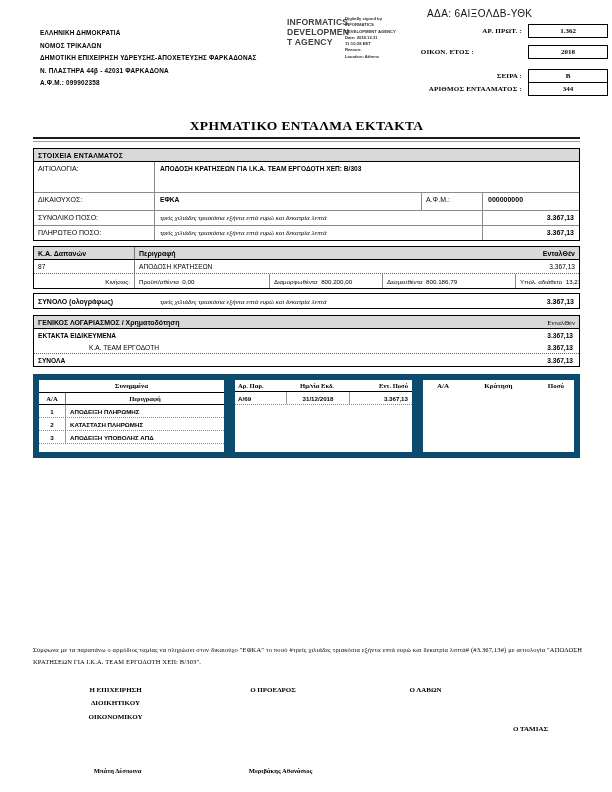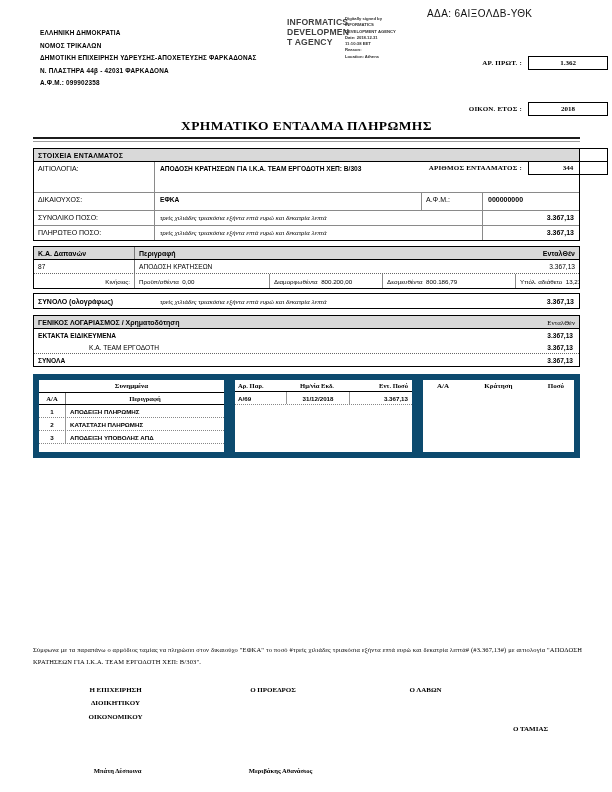--- a/index.html
+++ b/index.html
@@ -8,23 +8,23 @@
     background:#ffffff; color:#000;
     font-family:"Liberation Sans", sans-serif;
     overflow:hidden;
   }
   
   .issuer { position:absolute; left:40px; top:27px; font-size:6.4px; font-weight:bold; line-height:12.6px; letter-spacing:.2px; }
   .stamp-agency { position:absolute; left:287px; top:17px; font-size:8.6px; font-weight:bold; color:#3f3f3f; line-height:1.18; letter-spacing:.2px; }
   .stamp-details { position:absolute; left:345px; top:16px; font-size:4.2px; font-weight:bold; color:#2e2e2e; line-height:1.5; }
   .ada { position:absolute; left:427px; top:8px; font-size:10px; letter-spacing:.4px; color:#111; }
   .ref-table { position:absolute; left:330px; top:24px; width:278px; font-family:"Liberation Serif", serif; }
-  .ref-row { display:flex; align-items:center;margin-top:32px; }
+  .ref-row { display:flex; align-items:center; }
   .ref-row.gap1 { margin-bottom:7px; }
-  .ref-row.gap2 { margin-bottom:10px; }
+  .ref-row.gap2 { margin-bottom:10px;gap:48px; }
   .ref-row.stack { margin-top:-1px; }
   .ref-label { flex:1; text-align:right; font-weight:bold; font-size:7px; padding-right:6px; letter-spacing:.2px; }
   .ref-value { width:78px; height:12px; line-height:12px; border:1px solid #000; text-align:center; font-weight:bold; font-size:7px; background:#fff; }
   
   .doc-body { position:absolute; left:33px; right:32px; top:118px; }
   .doc-title { text-align:center; font-family:"Liberation Serif", serif; font-weight:bold; font-size:13.5px; letter-spacing:.4px; }
   .title-rule1 { border-top:2px solid #1c1c1c; margin-top:3px; }
   .title-rule2 { border-top:1px solid #9c9c9c; margin-top:2px; margin-bottom:6px; }
   .sec { border:1px solid #000; margin-bottom:5px; }
   .sec-head { background:#d9d9d9; font-weight:bold; font-size:7px; padding:3px 4px 2px; border-bottom:1px solid #000; letter-spacing:.2px; }
@@ -142,21 +142,21 @@
       <div class="ref-value">Β</div>
     </div>
     <div class="ref-row stack">
       <div class="ref-label">ΑΡΙΘΜΟΣ ΕΝΤΑΛΜΑΤΟΣ :</div>
       <div class="ref-value">344</div>
     </div>
   </div>
 
   <div class="doc-body">
 
-    <div class="doc-title">ΧΡΗΜΑΤΙΚΟ ΕΝΤΑΛΜΑ ΠΛΗΡΩΜΗΣ</div>
+    <div class="doc-title">ΧΡΗΜΑΤΙΚΟ ΕΝΤΑΛΜΑ ΕΚΤΑΚΤΑ</div>
     <div class="title-rule1"></div>
     <div class="title-rule2"></div>
 
     <div class="sec">
       <div class="sec-head">ΣΤΟΙΧΕΙΑ ΕΝΤΑΛΜΑΤΟΣ</div>
       <div class="row row-tall">
         <div class="lbl">ΑΙΤΙΟΛΟΓΙΑ:</div>
         <div class="val">ΑΠΟΔΟΣΗ ΚΡΑΤΗΣΕΩΝ ΓΙΑ Ι.Κ.Α. ΤΕΑΜ ΕΡΓΟΔΟΤΗ ΧΕΠ: Β/303</div>
       </div>
       <div class="row row-mid">

